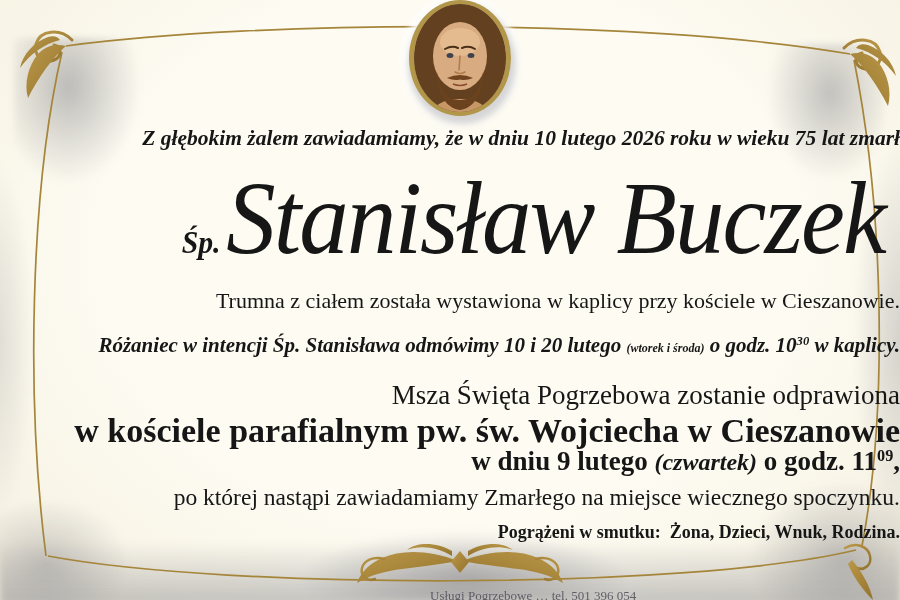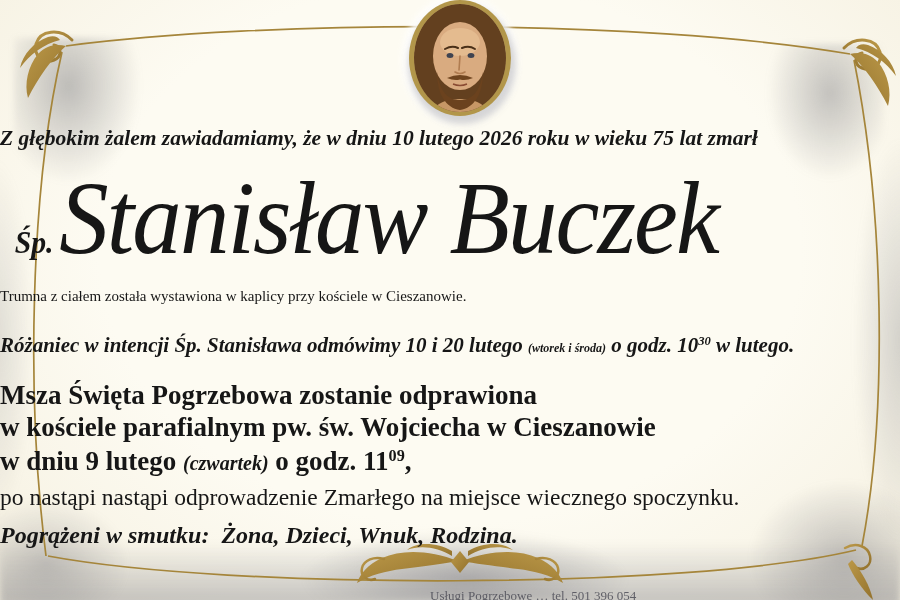--- a/index.html
+++ b/index.html
@@ -1,21 +1,21 @@
 <!DOCTYPE html>
 <html><head>
 <meta charset="utf-8">
 <style>
   html,body{margin:0;padding:0}
   body{
     width:900px;height:600px;overflow:hidden;position:relative;
     font-family:"Liberation Serif", serif;color:#161616;
     background:radial-gradient(ellipse at 50% 42%, #fdfbf2 55%, #f5f0e0 100%);
   }
-  .line{position:absolute;left:0;right:0;text-align:left;white-space:nowrap}
+  .line{position:absolute;left:0;right:0;text-align:right;white-space:nowrap}
 
   
   .sh{position:absolute;pointer-events:none;filter:blur(3px)}
   .sh-tl{left:14px;top:38px;width:130px;height:150px;
     background:radial-gradient(ellipse at 42% 32%, rgba(105,105,112,.42), rgba(105,105,112,0) 68%)}
   .sh-tr{right:16px;top:44px;width:120px;height:140px;
     background:radial-gradient(ellipse at 55% 35%, rgba(105,105,112,.38), rgba(105,105,112,0) 68%)}
   .sh-right{right:-14px;top:140px;width:60px;height:400px;
     background:radial-gradient(ellipse at 80% 50%, rgba(120,120,126,.30), rgba(120,120,126,0) 72%)}
   .sh-left{left:-16px;top:160px;width:50px;height:360px;
@@ -30,29 +30,29 @@
     background:radial-gradient(ellipse at 40% 60%, rgba(110,110,118,.34), rgba(110,110,118,0) 70%)}
 
   svg.frame{position:absolute;left:0;top:0;width:900px;height:600px}
 
   
   .l-announce{top:126px;font-style:italic;font-weight:700;font-size:21.5px}
   .l-name{top:158px;line-height:120px}
   .name-scale{display:inline-flex;align-items:baseline;transform:scaleX(.96)}
   .honorific{font-style:italic;font-weight:700;font-size:31px;margin-right:6px}
   .big-name{font-style:italic;font-weight:400;font-size:103px;letter-spacing:-2px}
-  .l-viewing{top:288px;font-size:15px}
+  .l-viewing{top:288px;font-size:22px}
   .l-rosary{top:333px;font-style:italic;font-weight:700;font-size:21px}
   .l-rosary .small-note{font-size:12px}
-  .l-mass1{top:380px;font-weight:700;font-size:27px}
-  .l-mass2{top:412px;font-weight:700;font-size:27px}
+  .l-mass1{top:380px;font-weight:400;font-size:27px}
+  .l-mass2{top:412px;font-weight:700;font-size:34px}
   .l-mass3{top:446px;font-weight:700;font-size:27px}
-  .l-mass3 .day-note{font-style:italic;font-size:20px}
+  .l-mass3 .day-note{font-style:italic;font-size:24px}
   .l-procession{top:484px;font-size:23.5px}
-  .l-mourners{top:522px;font-style:italic;font-weight:700;font-size:24px}
+  .l-mourners{top:522px;font-weight:700;font-size:18px}
   .l-footer{top:588px;left:430px;right:auto;text-align:left;font-size:13px;color:#4e4e58;opacity:.85}
   .sup{font-size:60%;position:relative;top:-0.55em}
 </style>
 </head>
 <body>
 
 <div class="sh sh-tl"></div>
 <div class="sh sh-tr"></div>
 <div class="sh sh-right"></div>
 <div class="sh sh-left"></div>
@@ -148,37 +148,37 @@
     <span class="honorific">Śp.</span>
     <span class="big-name">Stanisław Buczek</span>
   </span>
 </div>
 
 <div class="line l-viewing">
   <span>Trumna z ciałem została wystawiona w kaplicy przy kościele w Cieszanowie.</span>
 </div>
 
 <div class="line l-rosary">
-  <span>Różaniec w intencji Śp. Stanisława odmówimy 10 i 20 lutego </span><span class="small-note">(wtorek i środa)</span><span> o godz. 10</span><span class="sup">30</span><span> w lutego.</span>
+  <span>Różaniec w intencji Śp. Stanisława odmówimy 10 i 20 lutego </span><span class="small-note">(wtorek i środa)</span><span> o godz. 10</span><span class="sup">30</span><span> w kaplicy.</span>
 </div>
 
 <div class="line l-mass1">
   <span>Msza Święta Pogrzebowa zostanie odprawiona</span>
 </div>
 
 <div class="line l-mass2">
   <span>w kościele parafialnym pw. św. Wojciecha w Cieszanowie</span>
 </div>
 
 <div class="line l-mass3">
   <span>w dniu 9 lutego </span><span class="day-note">(czwartek)</span><span> o godz. 11</span><span class="sup">09</span><span>,</span>
 </div>
 
 <div class="line l-procession">
-  <span>po nastąpi nastąpi odprowadzenie Zmarłego na miejsce wiecznego spoczynku.</span>
+  <span>po której nastąpi zawiadamiamy Zmarłego na miejsce wiecznego spoczynku.</span>
 </div>
 
 <div class="line l-mourners">
   <span>Pogrążeni w smutku:&nbsp; Żona, Dzieci, Wnuk, Rodzina.</span>
 </div>
 
 <div class="line l-footer">
   <span>Usługi Pogrzebowe … tel. 501 396 054</span>
 </div>
 

